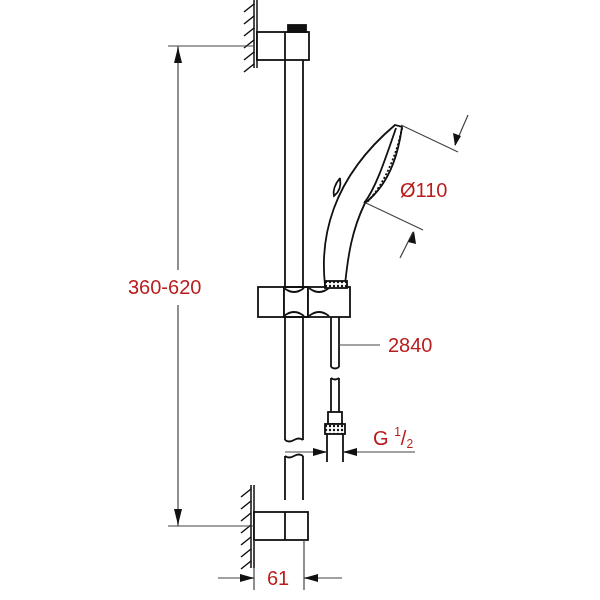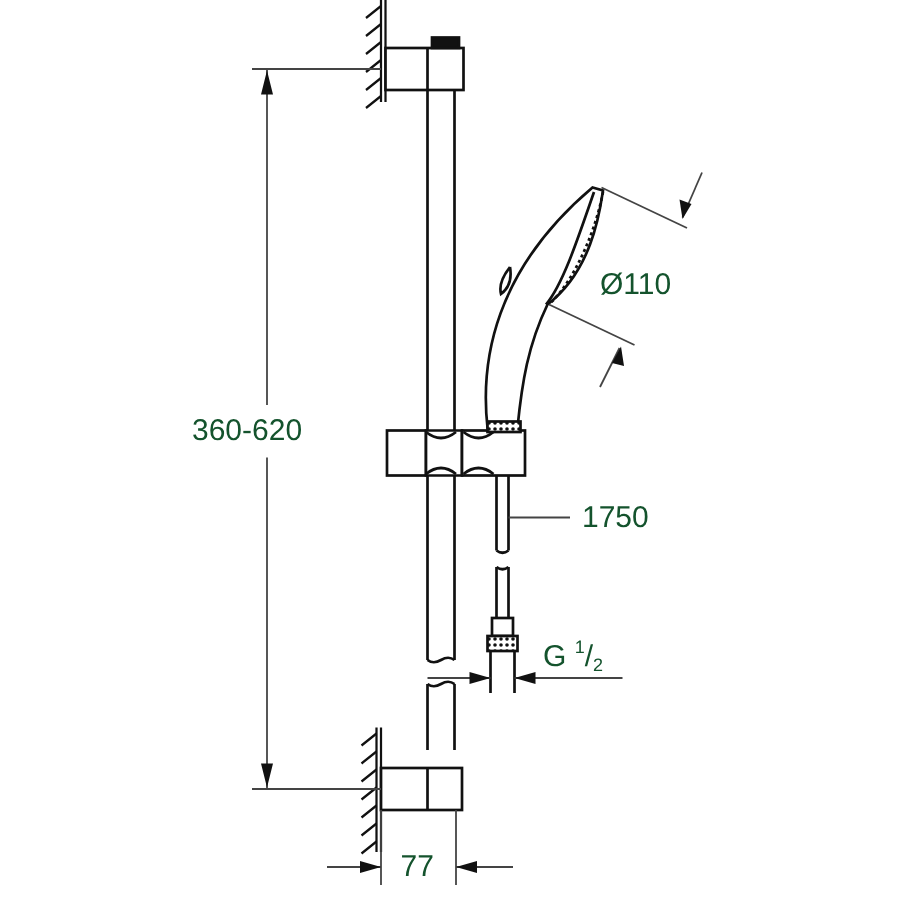--- a/index.html
+++ b/index.html
@@ -1,18 +1,18 @@
 <!DOCTYPE html>
 <html><head>
 <meta charset="utf-8">
 <style>
   html, body { margin: 0; padding: 0; background: #ffffff; }
   body { width: 600px; height: 600px; overflow: hidden; position: relative; }
   #drawing { position: absolute; left: 0; top: 0; width: 600px; height: 600px; }
-  .lbl { position: absolute; font-family: "Liberation Sans", sans-serif; color: #14532d; font-size: 20px; line-height: 1; white-space: nowrap; }
+  .lbl { position: absolute; font-family: "Liberation Sans", sans-serif; color: #b91c1c; font-size: 20px; line-height: 1; white-space: nowrap; }
   .sup { font-size: 12px; position: relative; top: -9px; }
   .sub { font-size: 12px; position: relative; top: 3px; }
 </style>
 </head>
 <body>
 
 <svg id="drawing" viewBox="0 0 600 600" xmlns="http://www.w3.org/2000/svg">
   <defs>
     <pattern id="knurl" width="4" height="4" patternUnits="userSpaceOnUse">
       <rect width="4" height="4" fill="#fff"></rect>
@@ -117,18 +117,18 @@
     <line x1="304" y1="540" x2="304" y2="590"></line>
     <line x1="218" y1="578" x2="254" y2="578"></line>
     <line x1="304" y1="578" x2="342" y2="578"></line>
     <path d="M254,578 l-14,-4 l0,8 z" stroke="none"></path>
     <path d="M304,578 l14,-4 l0,8 z" stroke="none"></path>
   </g>
 </svg>
 
 <div class="lbl" style="left:128px; top:277px;">360-620</div>
 <div class="lbl" style="left:400px; top:180px;">Ø110</div>
-<div class="lbl" style="left:388px; top:335px;">1750</div>
-<div class="lbl" style="left:362px; top:428px;">
+<div class="lbl" style="left:388px; top:335px;">2840</div>
+<div class="lbl" style="left:373px; top:428px;">
   <span>G</span>
   <span class="sup">1</span><span>/</span><span class="sub">2</span>
 </div>
-<div class="lbl" style="left:267px; top:568px;">77</div>
+<div class="lbl" style="left:267px; top:568px;">61</div>
 
 </body></html>

